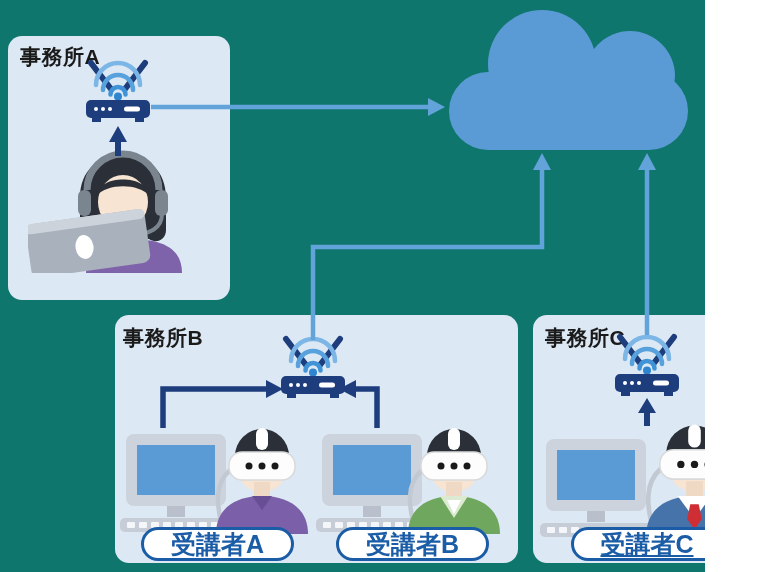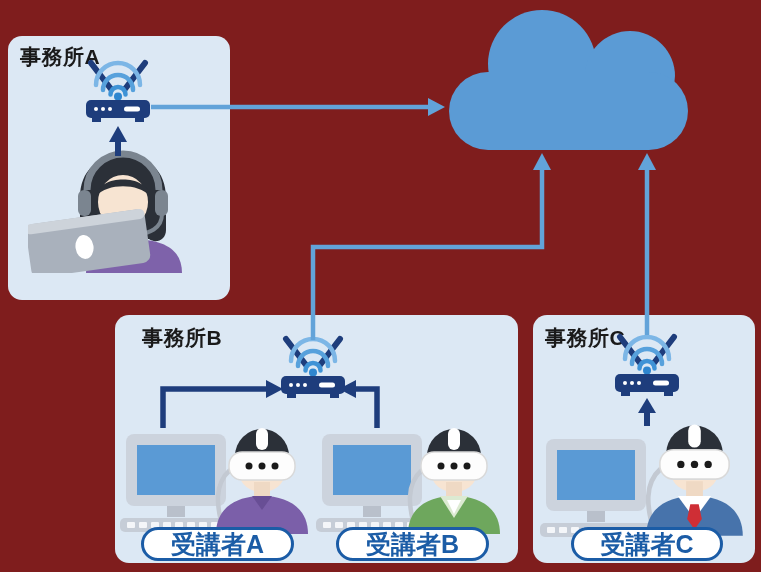--- a/index.html
+++ b/index.html
@@ -1,36 +1,36 @@
 <!DOCTYPE html>
 <html><head>
 <meta charset="utf-8">
 <style>
   * { margin:0; padding:0; box-sizing:border-box; }
   html,body { background:#ffffff; }
   body { font-family:"Liberation Sans","DejaVu Sans",sans-serif; }
 
   .canvas {
-    position:relative; width:761px; height:572px;
-    background:#7f1d1d; overflow:hidden;
+    position:relative; width:705px; height:572px;
+    background:#0f766e; overflow:hidden;
   }
 
   .office {
     position:absolute; background:#dce8f4; border-radius:14px;
   }
   .office-a { left:8px;   top:36px;  width:222px; height:264px; }
   .office-b { left:115px; top:315px; width:403px; height:248px; }
   .office-c { left:533px; top:315px; width:222px; height:248px; }
 
   .office-title {
     position:absolute; color:#1a1a1a; font-size:21px; font-weight:600;
     letter-spacing:0.5px; white-space:nowrap;
   }
   .title-a { left:12px; top:7px; }
-  .title-b { left:27px; top:9px; }
+  .title-b { left:8px; top:9px; }
   .title-c { left:12px; top:9px; }
 
   .abs { position:absolute; }
 
   .cloud-wrap { position:absolute; left:447px; top:8px; width:243px; height:142px; }
   .cloud-label {
     position:absolute; left:0; top:74px; width:100%; text-align:center;
     color:#ffffff; font-size:21px; font-weight:bold; letter-spacing:1px;
   }
 
@@ -39,21 +39,21 @@
     display:flex; align-items:center; justify-content:center;
     font-weight:bold; white-space:nowrap;
   }
   .pill-instructor {
     left:44px; top:221px; width:120px; height:37px;
     border:3.5px solid #6b9d57; color:#6b9d57; font-size:26px;
   }
   .pill-student { border:3.5px solid #1b5ca6; color:#1b5ca6; font-size:25px; height:34px; }
   .pill-sa { left:26px;  top:212px; width:153px; }
   .pill-sb { left:221px; top:212px; width:153px; }
-  .pill-sc { left:38px;  top:212px; width:152px; }
+  .pill-sc { left:38px;  top:212px; width:152px;text-decoration:underline; }
 
   .overlay {
     position:absolute; left:0; top:0; width:761px; height:572px;
     pointer-events:none;
   }
 </style>
 </head>
 <body>
 
 <div class="canvas">

